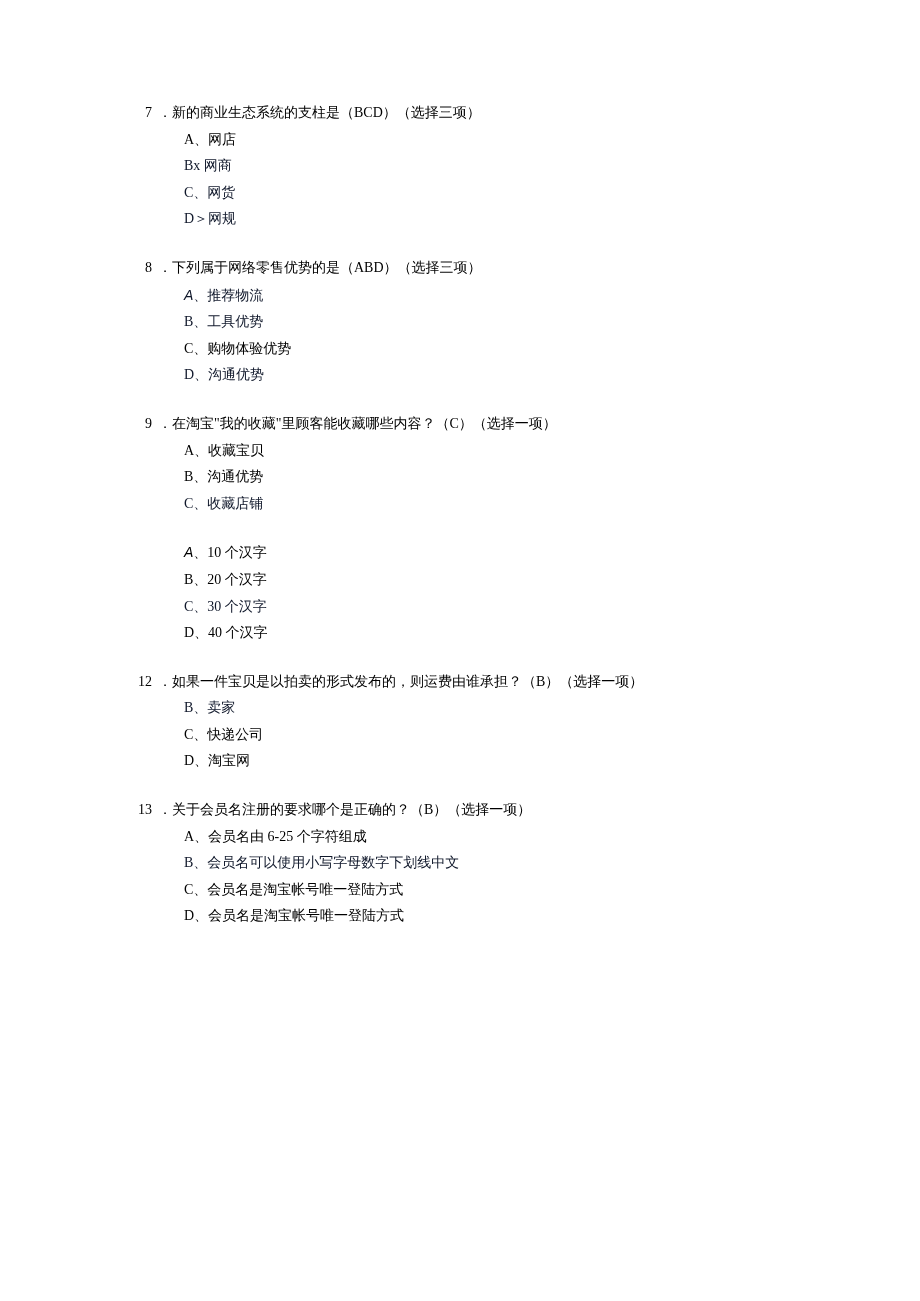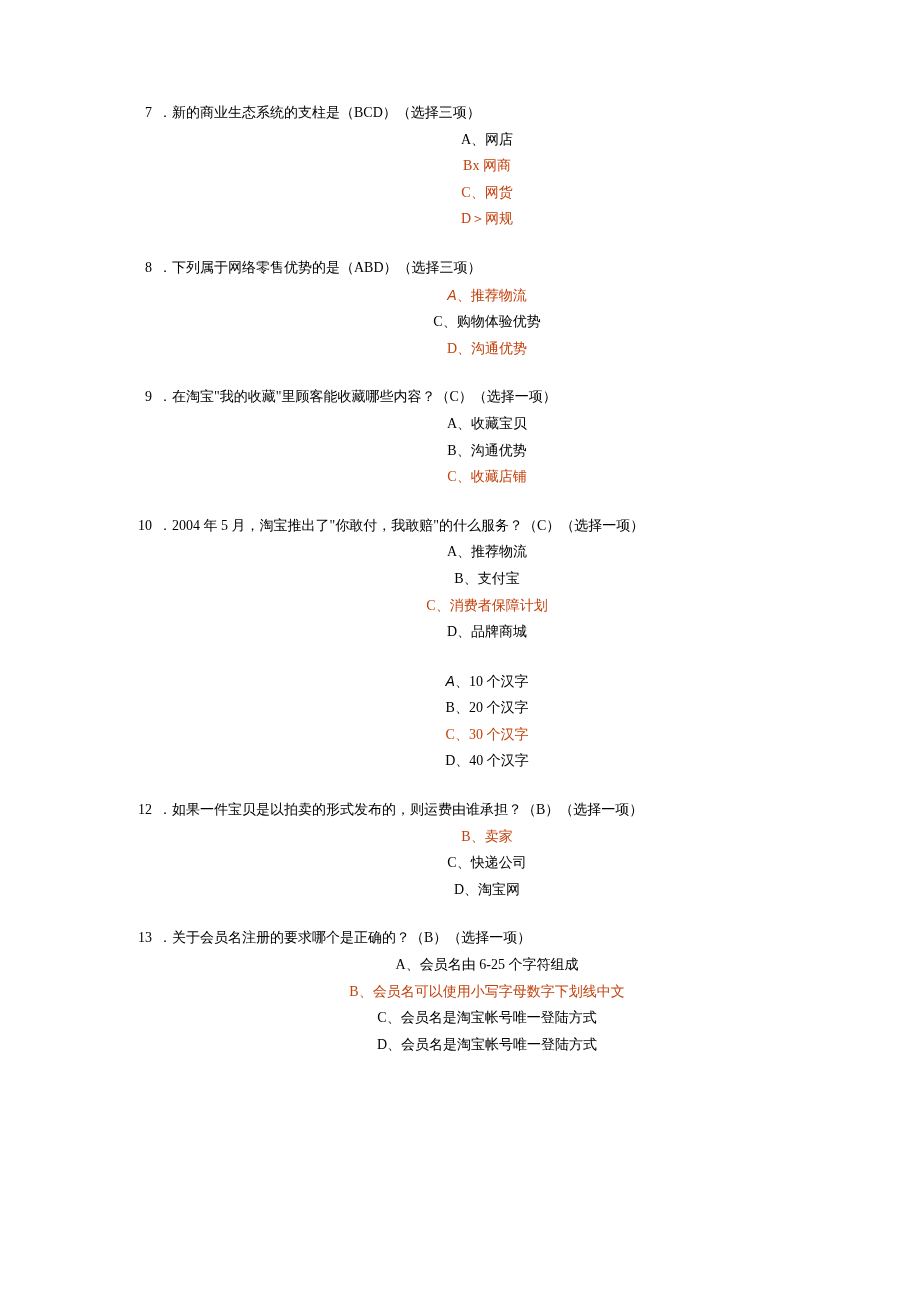--- a/index.html
+++ b/index.html
@@ -13,23 +13,23 @@
     width: 920px;
   }
   .question-block { margin-bottom: 22px; }
   .q-line { display: flex; }
   .q-num {
     min-width: 28px;
     text-align: right;
     padding-right: 6px;
   }
   .q-stem { flex: 1; }
-  .options { padding-left: 54px; text-align: center; }
+  .options { padding-left: 54px; }
   .opt-line { }
-  .correct { color: #c2410c; }
+  .correct { color: #0f172a; }
   .opt-prefix-sans { font-family: Arial, "Helvetica", sans-serif; font-style: italic; }
 </style>
 </head>
 <body>
 
 <div id="container">
     <div class="question-block">
       <div class="q-line">
         <span class="q-num">7</span>
         <span class="q-stem">．新的商业生态系统的支柱是（BCD）（选择三项）</span>
@@ -41,45 +41,34 @@
         <div class="opt-line correct">D＞网规</div>
       </div>
     </div>
     <div class="question-block">
       <div class="q-line">
         <span class="q-num">8</span>
         <span class="q-stem">．下列属于网络零售优势的是（ABD）（选择三项）</span>
       </div>
       <div class="options">
         <div class="opt-line correct"><span class="opt-prefix-sans">A</span><span>、推荐物流</span></div>
+        <div class="opt-line correct">B、工具优势</div>
         <div class="opt-line">C、购物体验优势</div>
         <div class="opt-line correct">D、沟通优势</div>
       </div>
     </div>
     <div class="question-block">
       <div class="q-line">
         <span class="q-num">9</span>
         <span class="q-stem">．在淘宝"我的收藏"里顾客能收藏哪些内容？（C）（选择一项）</span>
       </div>
       <div class="options">
         <div class="opt-line">A、收藏宝贝</div>
         <div class="opt-line">B、沟通优势</div>
         <div class="opt-line correct">C、收藏店铺</div>
-      </div>
-    </div>
-    <div class="question-block">
-      <div class="q-line">
-        <span class="q-num">10</span>
-        <span class="q-stem">．2004 年 5 月，淘宝推出了"你敢付，我敢赔"的什么服务？（C）（选择一项）</span>
-      </div>
-      <div class="options">
-        <div class="opt-line">A、推荐物流</div>
-        <div class="opt-line">B、支付宝</div>
-        <div class="opt-line correct">C、消费者保障计划</div>
-        <div class="opt-line">D、品牌商城</div>
       </div>
     </div>
     <div class="question-block">
       <div class="options">
         <div class="opt-line"><span class="opt-prefix-sans">A</span><span>、10 个汉字</span></div>
         <div class="opt-line">B、20 个汉字</div>
         <div class="opt-line correct">C、30 个汉字</div>
         <div class="opt-line">D、40 个汉字</div>
       </div>
     </div>

